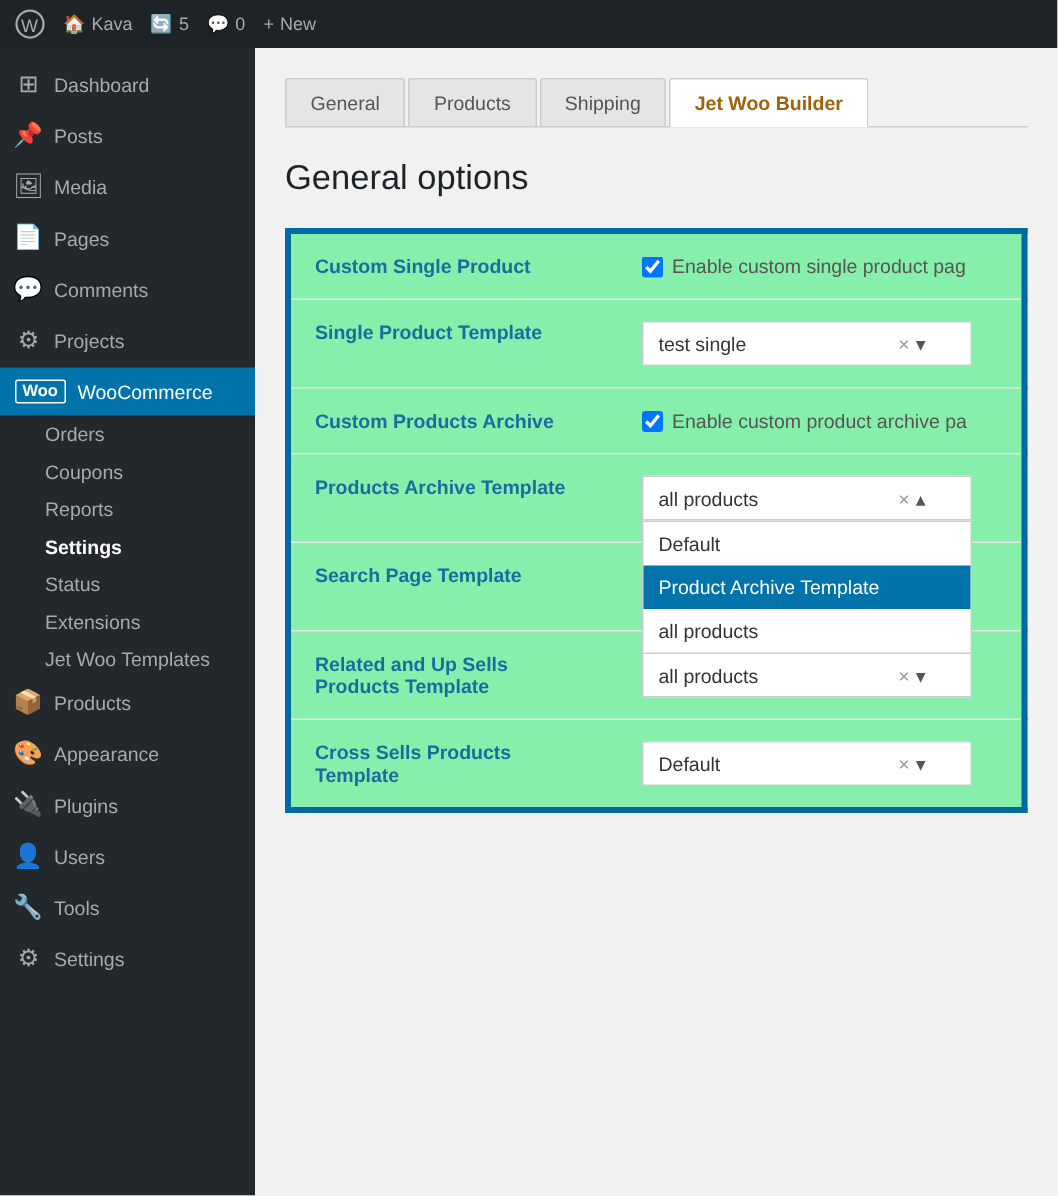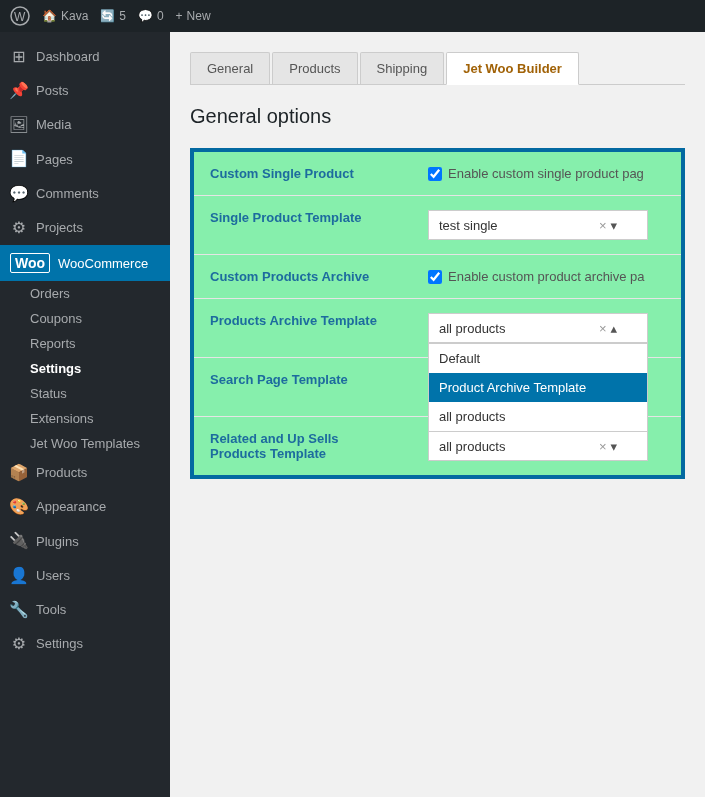--- a/index.html
+++ b/index.html
@@ -63,21 +63,21 @@
       padding: 8px 10px;
       background: #0073aa;
       color: #fff;
       font-size: 13px;
       cursor: pointer;
     }
     .woo-badge {
       background: #0073aa;
       border-radius: 2px;
       padding: 1px 4px;
-      font-size: 14px;
+      font-size: 11px;
       font-weight: bold;
       color: #fff;
       border: 1px solid #fff;
     }
 
     
     .content {
       flex: 1;
       background: #f1f1f1;
       padding: 20px;
@@ -105,21 +105,21 @@
     .tab.active {
       background: #fff;
       color: #a16207;
       font-weight: 600;
       border-bottom: 1px solid #fff;
       margin-bottom: -1px;
     }
 
     
     .section-title {
-      font-size: 20px;
+      font-size: 23px;
       font-weight: 400;
       color: #1d2327;
       margin-bottom: 20px;
     }
 
     
     .options-table {
       width: 100%;
       border-collapse: collapse;
       background: #86efac;
@@ -390,16 +390,28 @@
             <div class="select-container">
               <div class="select-box">
                 <span class="all-products-text">all products</span>
                 <span class="clear-btn">×</span>
                 <span class="arrow">▾</span>
               </div>
             </div>
           </td>
         </tr>
 
+        <tr>
+          <td>Cross Sells Products Template</td>
+          <td>
+            <div class="select-container">
+              <div class="select-box">
+                <span class="default-text">Default</span>
+                <span class="clear-btn">×</span>
+                <span class="arrow">▾</span>
+              </div>
+            </div>
+          </td>
+        </tr>
       </tbody>
     </table>
   </div>
 </div>
 
 </body></html>

